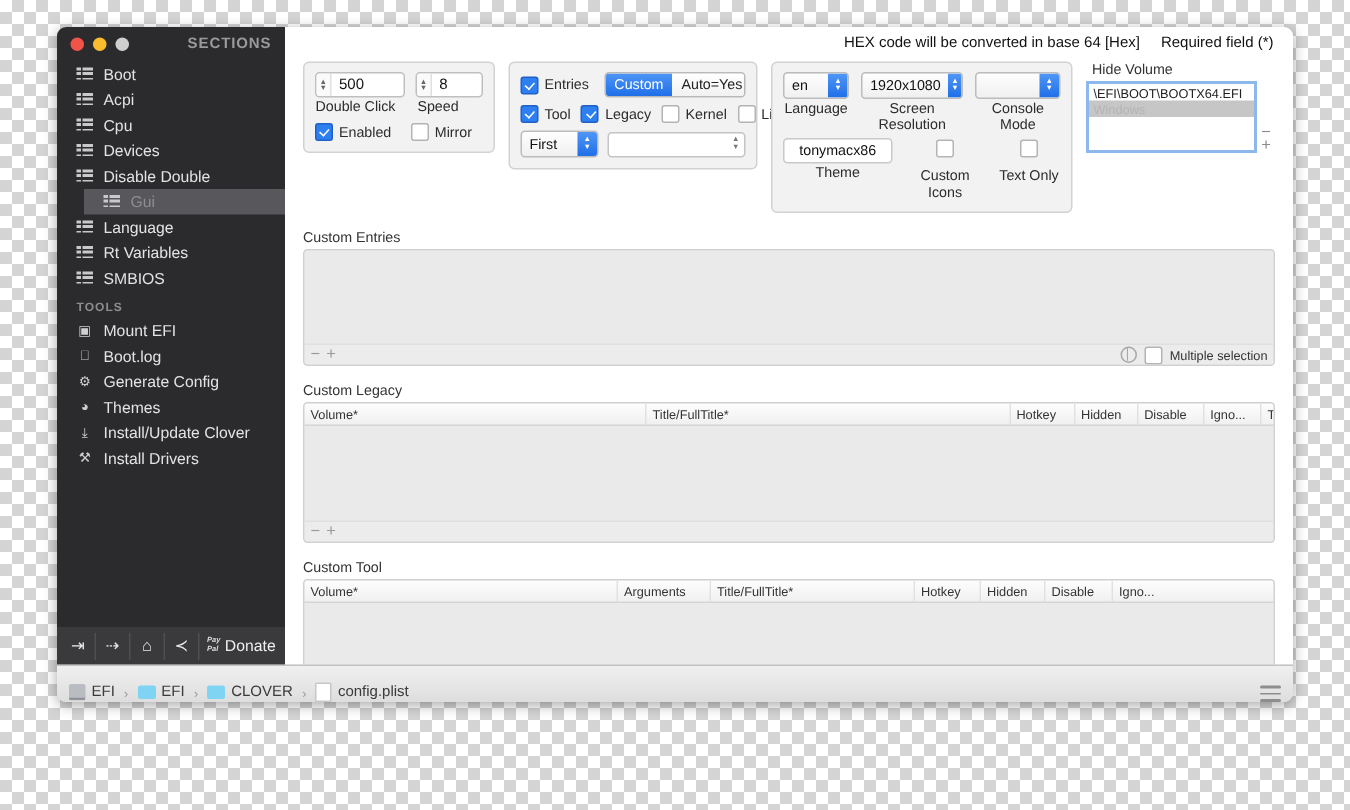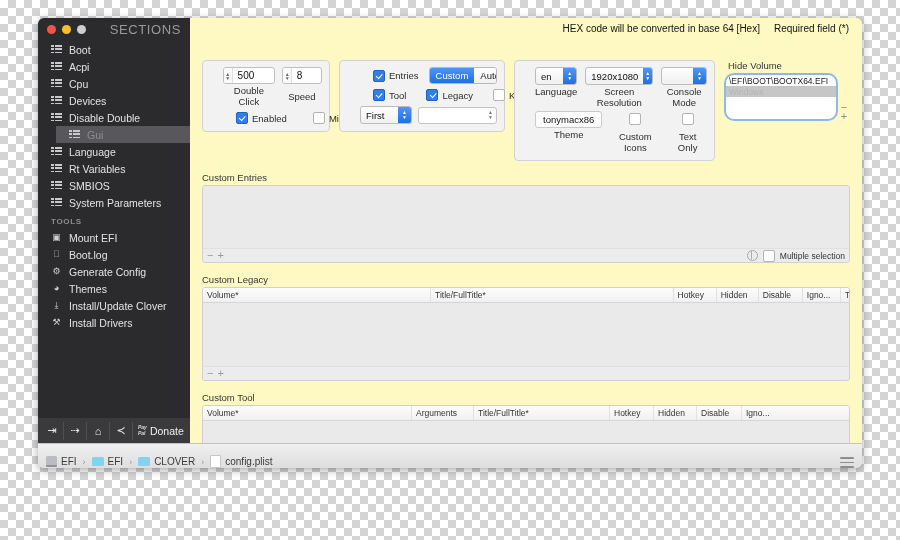--- a/index.html
+++ b/index.html
@@ -42,22 +42,22 @@
   .titlebar{
     height:22px;display:flex;align-items:center;
     padding:0 9px;flex:0 0 22px;
   }
   .lights{display:flex;gap:6px;}
   .light{width:9px;height:9px;border-radius:50%;}
   .l-red{background:#f05449;}
   .l-yellow{background:#f9bd2e;}
   .l-green{background:#cfcfcf;}
   .sections-lbl{
-    margin-left:auto;font-size:13px;letter-spacing:.6px;
-    color:#9a9a9a;font-weight:normal;
+    margin-left:auto;font-size:10px;letter-spacing:.6px;
+    color:#9a9a9a;font-weight:bold;
   }
   .nav{flex:1;overflow:hidden;padding-top:1px;}
   .nav-item{
     display:flex;align-items:center;gap:7px;
     height:17px;padding:0 8px 0 13px;
     font-size:10.5px;color:#e3e3e3;white-space:nowrap;
   }
   .nav-item.active{background:#58585c;color:#8e8e91;margin-left:18px;}
   .group-label{
     font-size:8px;font-weight:bold;letter-spacing:.7px;
@@ -88,21 +88,21 @@
   .bb-donate{
     display:flex;align-items:center;gap:3px;padding-left:5px;
     color:#efefef;font-size:10.5px;
   }
   .paypal{
     font-size:5px;line-height:5.5px;font-weight:bold;color:#d8d8d8;
     font-style:italic;text-align:left;
   }
 
   
-  .main{flex:1;display:flex;flex-direction:column;min-width:0;background:#fef9c3;gap:19px;}
+  .main{flex:1;display:flex;flex-direction:column;min-width:0;background:#ffffff;}
   .topnote{
     height:20px;display:flex;align-items:center;justify-content:flex-end;
     gap:14px;padding-right:13px;font-size:10px;color:#111;flex:0 0 20px;
   }
   .content{flex:1;padding:0 12px;min-height:0;overflow:hidden;}
   .statusbar{
     height:24px;background:linear-gradient(#f0f0f0,#dedede);
     border-top:1px solid #c2c2c2;display:flex;align-items:flex-end;
     padding:0 8px;gap:5px;flex:0 0 24px;
   }
@@ -126,21 +126,21 @@
     padding:6px 7px 7px;position:relative;
   }
   .panel-title{
     position:absolute;top:-13px;left:1px;font-size:9.5px;color:#333;
   }
   .p-mouse{width:112px;}
   .p-scan{width:150px;}
   .p-lang{width:185px;}
   .p-hide{width:172px;border:none;background:transparent;padding:0;}
 
-  .row{display:flex;align-items:center;margin-left:13px;}
+  .row{display:flex;align-items:center;}
   .stepper{
     display:flex;align-items:center;border:1px solid #bfbfbf;border-radius:3px;
     background:#fff;height:15px;overflow:hidden;
   }
   .step-arrows{
     width:10px;height:100%;display:flex;flex-direction:column;
     align-items:center;justify-content:center;font-size:5px;line-height:4px;
     color:#666;background:#fafafa;border-right:1px solid #e0e0e0;
   }
   .num{font-size:10px;color:#111;padding:0 5px;}
@@ -186,21 +186,21 @@
   }
   .textfield{
     height:15px;border:1px solid #c9c9c9;border-radius:3px;background:#fff;
     display:flex;align-items:center;justify-content:center;font-size:9.5px;color:#111;
   }
 
   
   .hv-label{font-size:9.5px;color:#333;margin:0 0 2px 4px;}
   .hv-wrap{display:flex;align-items:stretch;}
   .hv-list{
-    flex:1;border:2px solid #8cb8ec;border-radius:10px;background:#fff;
+    flex:1;border:2px solid #8cb8ec;border-radius:0;background:#fff;
     height:44px;overflow:hidden;
   }
   .hv-row{height:11px;font-size:8.5px;color:#222;padding:0 3px;display:flex;align-items:center;}
   .hv-row.sel{background:#c6c6c6;color:#b4b4b4;}
   .hv-pm{
     width:12px;display:flex;flex-direction:column;justify-content:flex-end;
     align-items:center;color:#8d8d8d;font-size:11px;line-height:9px;padding-bottom:0px;
   }
 
   
@@ -344,31 +344,20 @@
           <div class="nav-item">
             <span class="gico">
               <i></i>
               <b></b>
               <i></i>
               <b></b>
               <i></i>
               <b></b>
             </span>
             <span>SMBIOS</span>
-          </div>
-          <div class="nav-item">
-            <span class="gico">
-              <i></i>
-              <b></b>
-              <i></i>
-              <b></b>
-              <i></i>
-              <b></b>
-            </span>
-            <span>System Parameters</span>
           </div>
           <div class="group-label">TOOLS</div>
           <div class="nav-item">
             <span class="tico">▣</span>
             <span>Mount EFI</span>
           </div>
           <div class="nav-item">
             <span class="tico">⎕</span>
             <span>Boot.log</span>
           </div>

